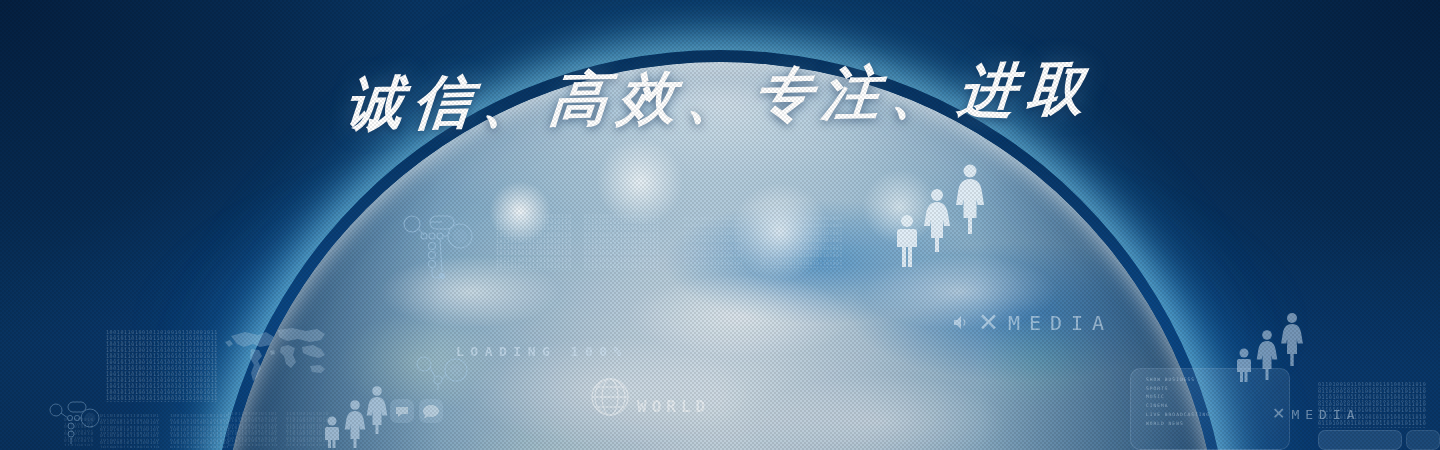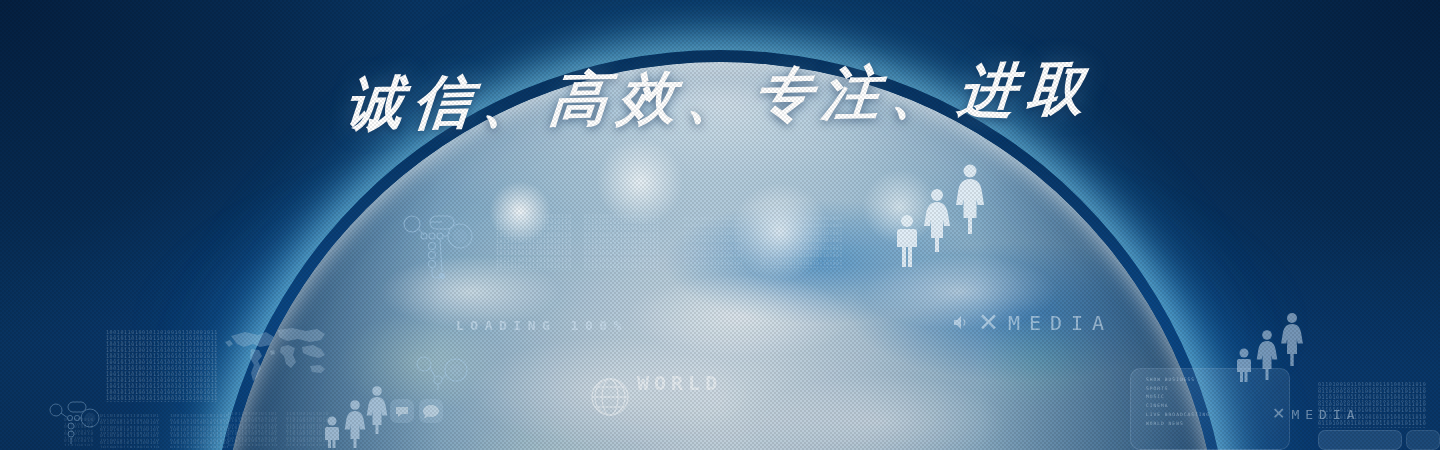--- a/index.html
+++ b/index.html
@@ -108,20 +108,21 @@
     white-space:normal;
   }
   .codeblock span{display:block;overflow:hidden;}
   
   .worldmap{position:absolute;opacity:.30;}
   
   .cap{
     position:absolute;
     font-family:"DejaVu Sans Mono","Liberation Mono",monospace;
     white-space:nowrap;
+    margin-top:26px;
   }
   
   .headline{
     position:absolute;left:0;right:0;top:58px;
     text-align:center;
     color:#ffffff;
     font-family:"DejaVu Serif","Liberation Serif",serif;
     font-size:58px;
     font-weight:700;
     font-style:italic;
@@ -405,21 +406,21 @@
 
   <div class="hud" style="left:952px;top:310px;display:flex;align-items:center;gap:9px;">
     <svg width="17" height="17" viewBox="0 0 17 17">
       <path d="M9 2 L5 6 H2 v5 h3 l4 4 z" fill="rgba(222,238,250,.62)"></path>
       <path d="M11.5 5.5 a4.6 4.6 0 0 1 0 6" stroke="rgba(222,238,250,.5)" stroke-width="1.3" fill="none"></path>
     </svg>
     <span style="font-size:25px;color:rgba(222,238,250,.58);font-family:'DejaVu Sans',sans-serif;line-height:1;">✕</span>
     <span style="font-size:20px;letter-spacing:9px;color:rgba(222,238,250,.56);font-family:'DejaVu Sans Mono','Liberation Mono',monospace;">MEDIA</span>
   </div>
 
-  <div class="cap" style="left:637px;top:371px;font-size:20px;letter-spacing:5px;color:rgba(255,255,255,.46);font-weight:700;">WORLD</div>
+  <div class="cap" style="left:637px;top:371px;font-size:16px;letter-spacing:5px;color:rgba(255,255,255,.46);font-weight:700;">WORLD</div>
 
   <div class="panel" style="left:1130px;top:368px;width:160px;height:82px;background:linear-gradient(180deg,rgba(180,212,240,.13),rgba(150,195,234,.07));border:1px solid rgba(190,220,245,.16);"></div>
   <div style="position:absolute;left:1146px;top:376px;width:130px;font-family:'DejaVu Sans Mono','Liberation Mono',monospace;font-size:4.6px;line-height:1.9;letter-spacing:1px;color:rgba(214,234,250,.5);">
     <div>SHOW BUSINESS</div>
     <div>SPORTS</div>
     <div>MUSIC</div>
     <div>CINEMA</div>
     <div>LIVE BROADCASTING</div>
     <div>WORLD NEWS</div>
   </div>

